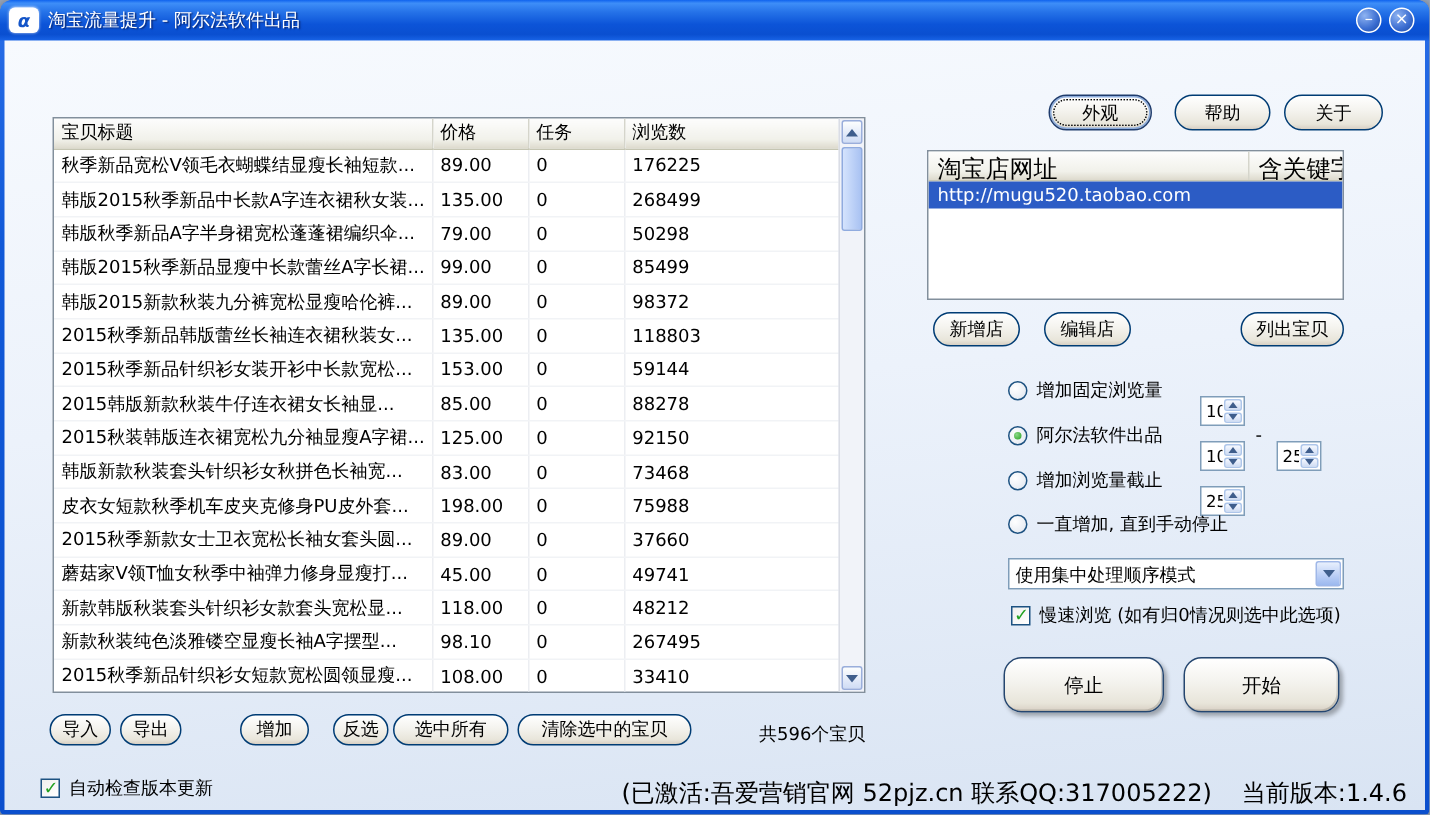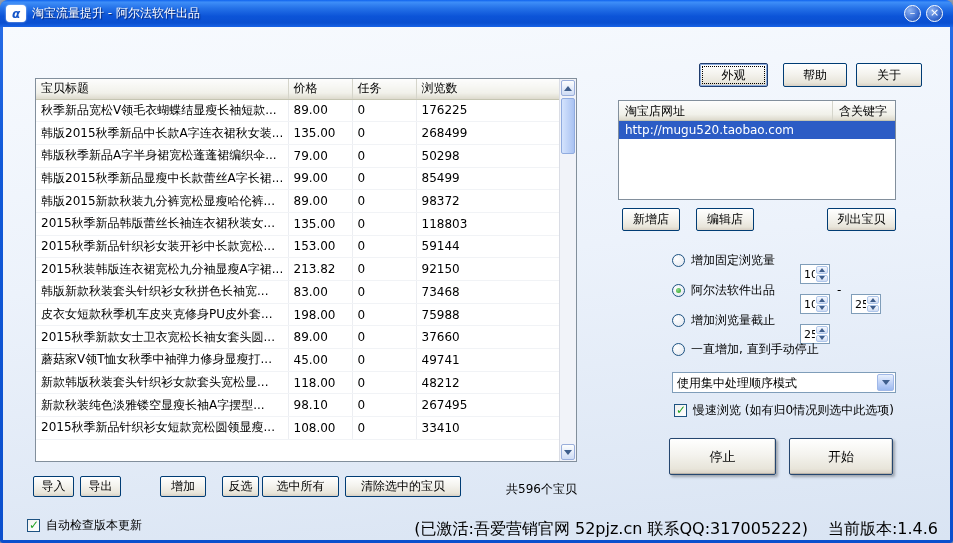--- a/index.html
+++ b/index.html
@@ -19,21 +19,21 @@
     display:flex; align-items:center; justify-content:center; box-shadow:0 0 2px rgba(255,255,255,.8); }
   .title-text { color:#fff; font-size:12px; font-weight:normal; text-shadow:1px 1px 1px #0a246a; }
   .win-controls { margin-left:auto; display:flex; gap:5px; padding-right:4px; }
   .win-btn { width:17px; height:17px; border-radius:50%; border:1px solid #fff;
     background:radial-gradient(circle at 32% 30%,#8fb4f2,#3a6cd0 60%,#1d4aa0);
     color:#fff; font-size:11px; line-height:14px; text-align:center; cursor:default; }
 
   .client { position:absolute; left:3px; top:27px; right:3px; bottom:3px;
     background:linear-gradient(175deg,#f7fafe 0%,#ecf2fb 45%,#d9e4f3 100%); }
 
-  .xp-btn { position:absolute; border:1px solid #003c74; border-radius:2px;
+  .xp-btn { position:absolute; border:1px solid #003c74; border-radius:12px;
     background:linear-gradient(to bottom,#ffffff 0%,#f4f3ee 45%,#e8e5da 85%,#d8d0c4 100%);
     font-size:12px; color:#000; display:flex; align-items:center; justify-content:center;
     cursor:default; font-family:Liberation Sans, sans-serif; }
   .xp-btn.default { border-color:#1f3c6d; box-shadow:inset 0 0 0 1px #8eaede;
     outline:1px dotted #000; outline-offset:-4px; }
   .xp-btn.big { font-size:13px; border-color:#25466f;
     box-shadow:inset -1px -1px 0 rgba(0,0,0,.15), 2px 2px 3px rgba(0,0,0,.3); }
 
   
   .items-table { position:absolute; left:35px; top:78px; width:542px; height:384px;
@@ -63,21 +63,21 @@
   .tri.big-u { border-left:4px solid transparent; border-right:4px solid transparent; border-bottom:5px solid #3f5e8c; }
   .tri.big-d { border-left:4px solid transparent; border-right:4px solid transparent; border-top:5px solid #3f5e8c; }
 
   .footer-total { position:absolute; left:506px; top:481px; font-size:12px; color:#000; }
 
   
   .store-list { position:absolute; left:618px; top:100px; width:278px; height:100px;
     background:#fff; border:1px solid #828f9c; overflow:hidden; }
   .store-hdr { display:flex; height:20px;
     background:linear-gradient(to bottom,#fdfdfd 0%,#f1f1ea 70%,#dddacd 100%);
-    border-bottom:1px solid #c5c5b2; font-size:12px; }
+    border-bottom:1px solid #c5c5b2; font-size:16px; }
   .store-hdr span { padding:2px 6px; white-space:nowrap; overflow:hidden; }
   .store-hdr .h-url { width:214px; border-right:1px solid #d5d5cb; }
   .store-hdr .h-key { flex:1; }
   .store-row { display:flex; height:18px; font-size:12px; align-items:center; cursor:default; }
   .store-row.selected { background:#2c5cc5; color:#fff; }
   .store-row .r-url { width:214px; padding:0 6px; white-space:nowrap; overflow:hidden; }
   .store-row .r-key { flex:1; padding:0 4px; }
 
   
   .ctl-row { position:absolute; display:flex; align-items:center; gap:6px; font-size:12px; cursor:default; }
@@ -185,22 +185,28 @@
             <td>0</td>
             <td>118803</td>
           </tr>
           <tr>
             <td>2015秋季新品针织衫女装开衫中长款宽松...</td>
             <td>153.00</td>
             <td>0</td>
             <td>59144</td>
           </tr>
           <tr>
+            <td>2015韩版新款秋装牛仔连衣裙女长袖显...</td>
+            <td>85.00</td>
+            <td>0</td>
+            <td>88278</td>
+          </tr>
+          <tr>
             <td>2015秋装韩版连衣裙宽松九分袖显瘦A字裙...</td>
-            <td>213.82</td>
+            <td>125.00</td>
             <td>0</td>
             <td>92150</td>
           </tr>
           <tr>
             <td>韩版新款秋装套头针织衫女秋拼色长袖宽...</td>
             <td>83.00</td>
             <td>0</td>
             <td>73468</td>
           </tr>
           <tr>

